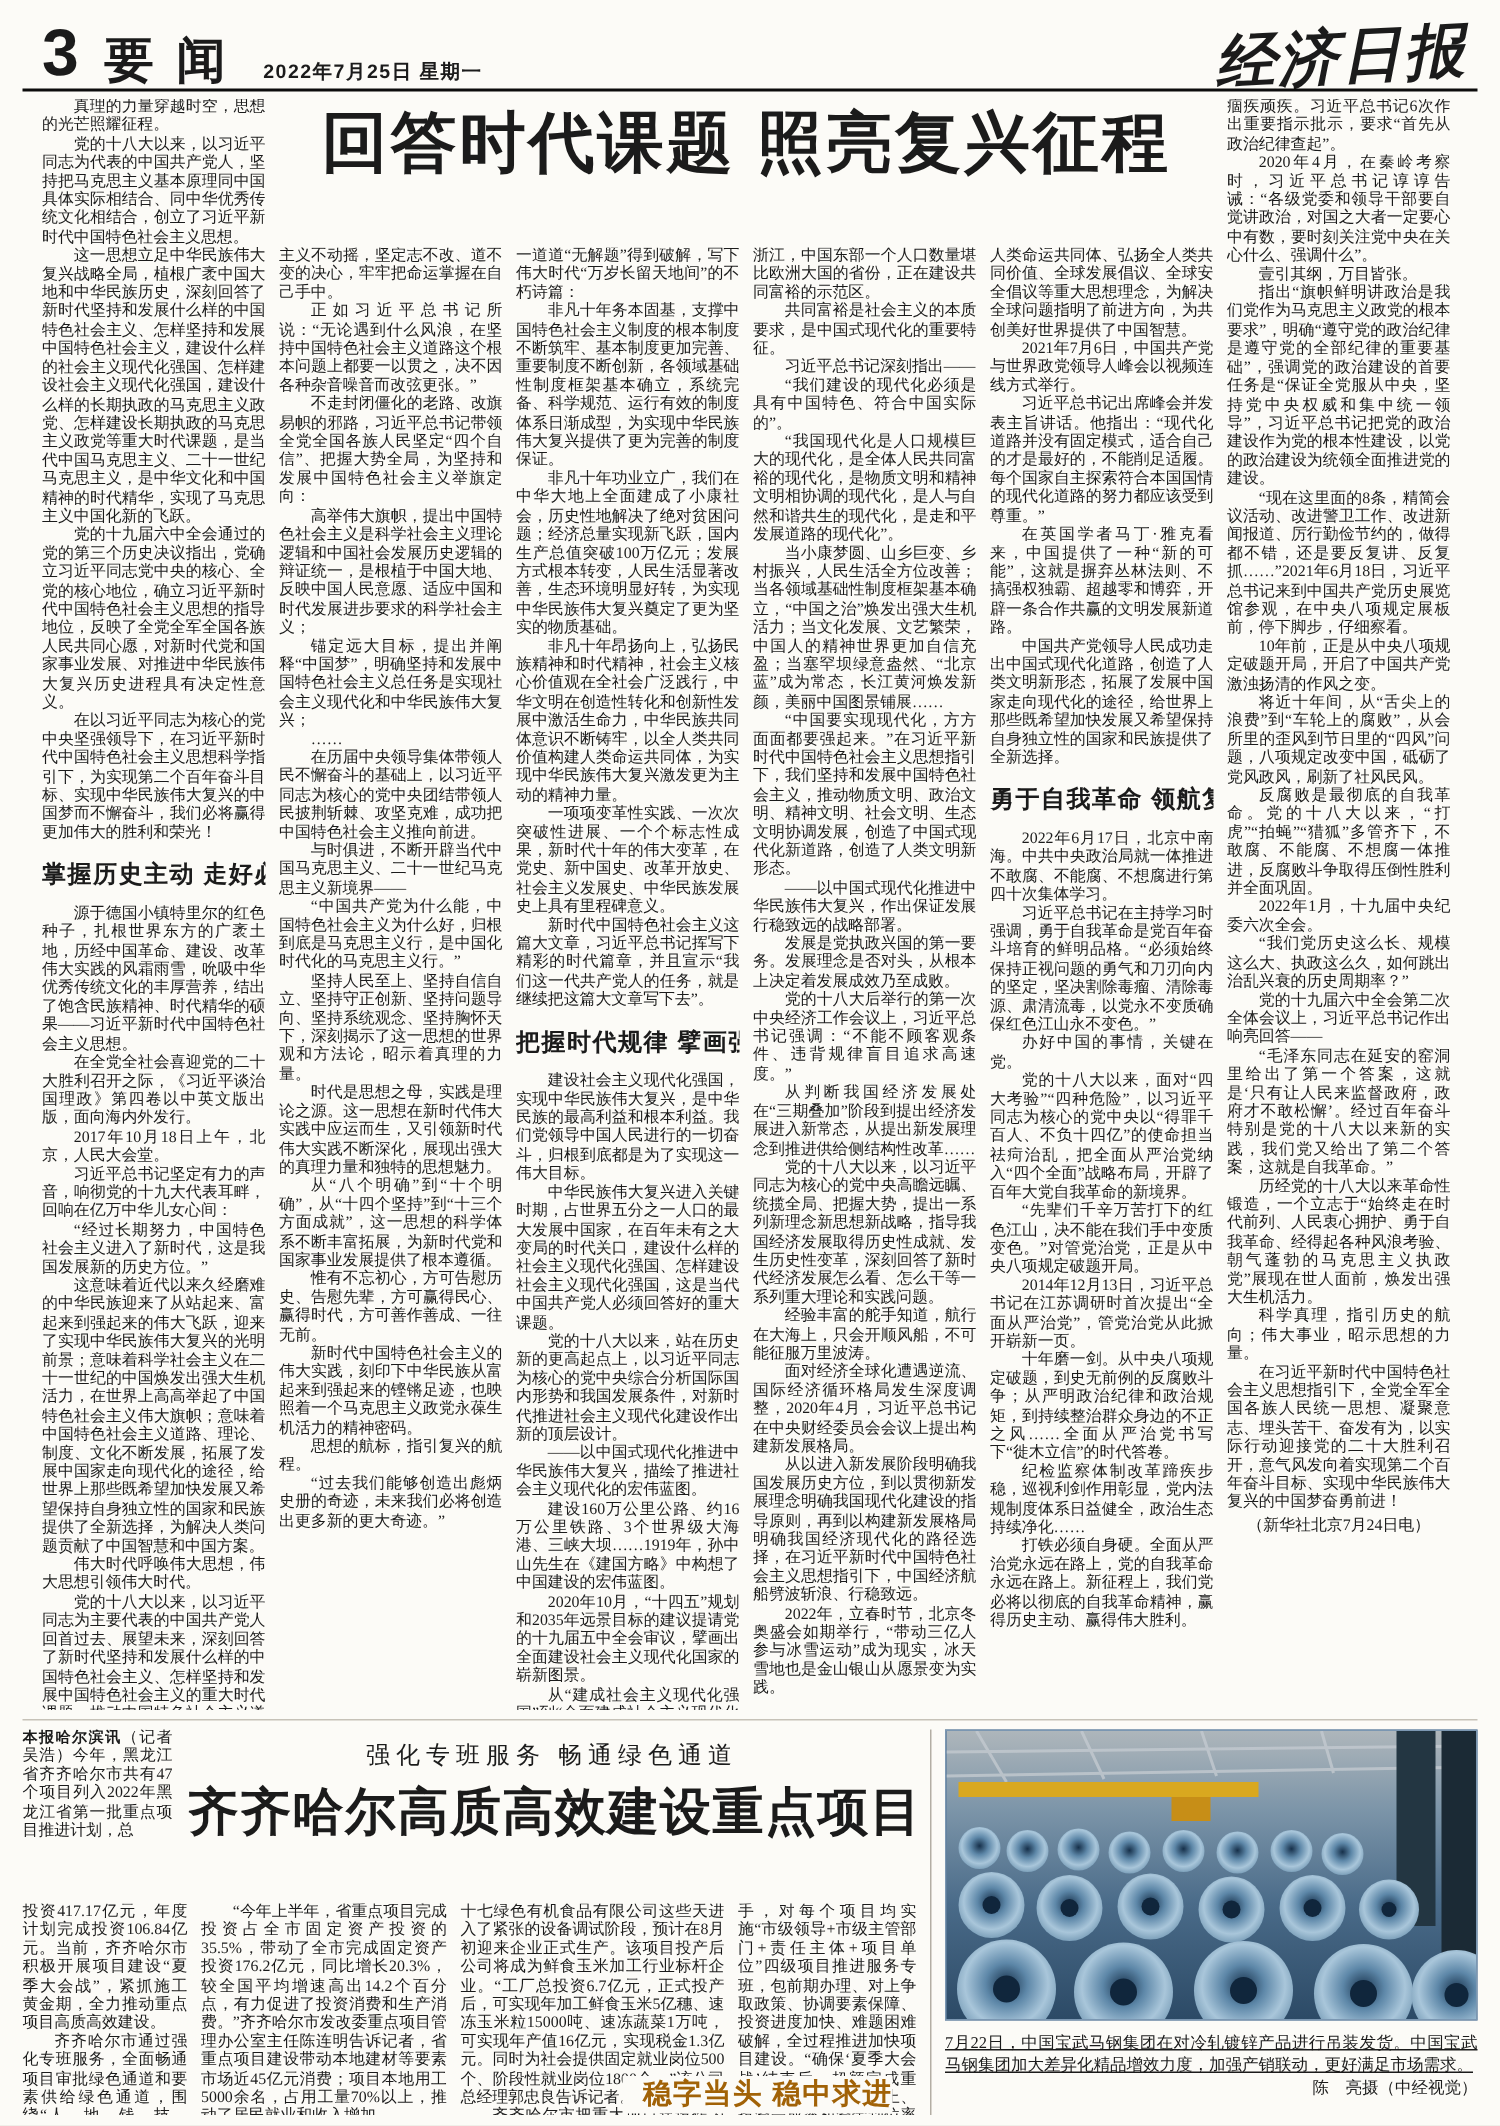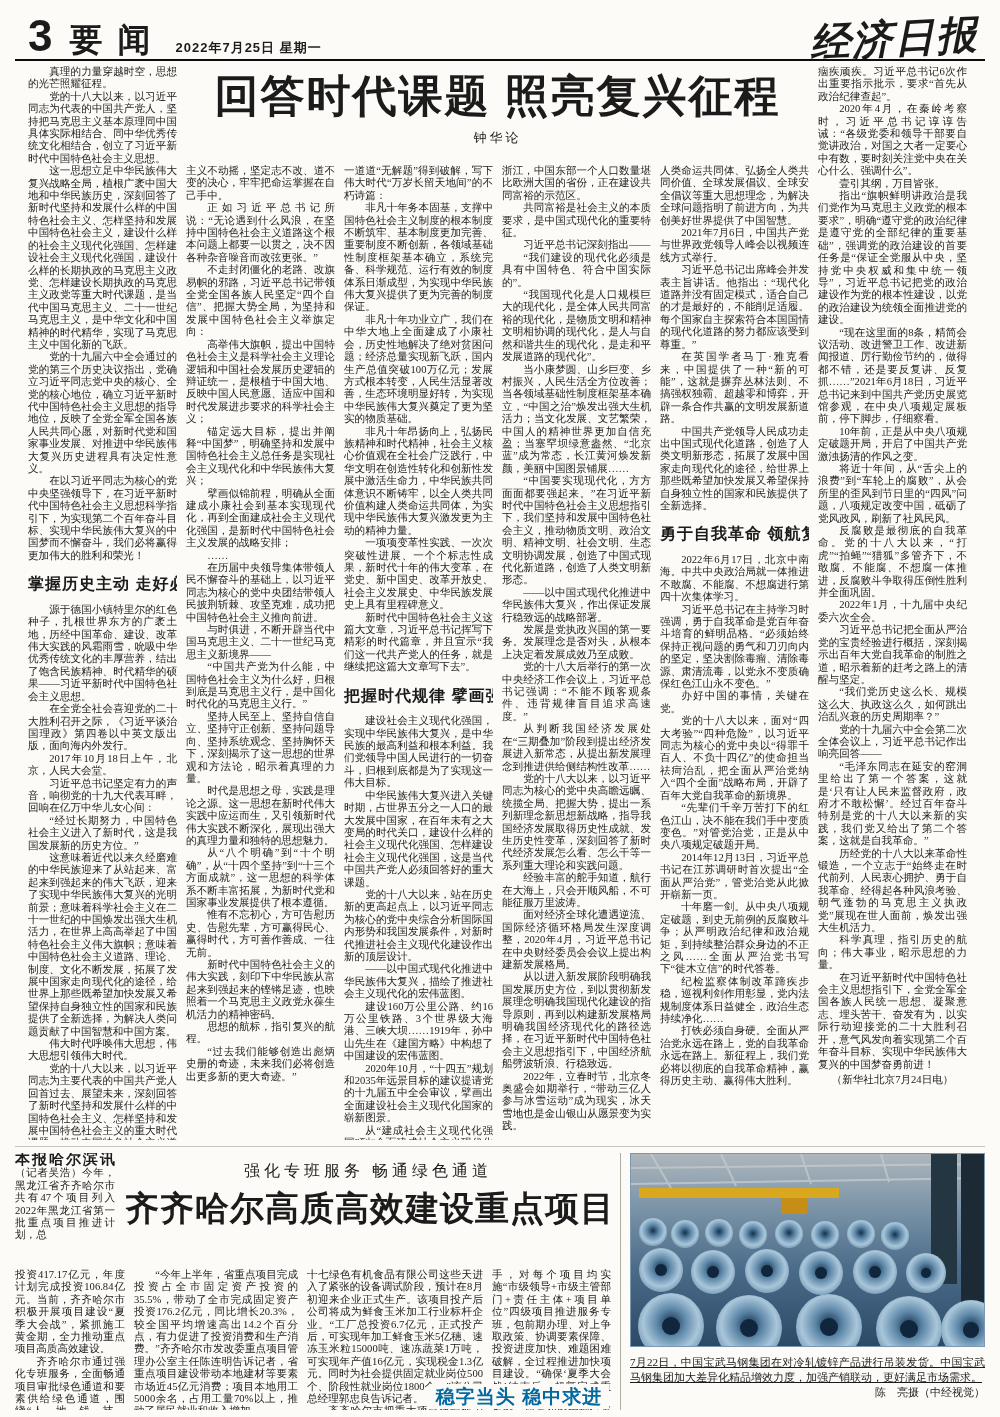--- a/index.html
+++ b/index.html
@@ -31,27 +31,27 @@
   .b-row1{display:flex;height:110px;overflow:hidden;}
   .b-intro{width:100px;overflow:hidden;margin-right:10px;}
   .b-head{flex:1;text-align:center;overflow:hidden;}
   .kicker{font:16px/1.3 "Liberation Serif",serif;letter-spacing:4px;margin-top:8px;}
   .b-h1{font:900 34px/1.2 "Liberation Serif",serif;letter-spacing:1px;margin-top:7px;white-space:nowrap;}
   .b-row2{position:absolute;top:116px;bottom:0;left:0;right:0;display:flex;gap:9px;overflow:hidden;}
   .bc1{width:110px;overflow:hidden;}
   .bc2{width:164px;overflow:hidden;}
   .bc3{width:176px;overflow:hidden;}
   .bc4{flex:1;overflow:hidden;}
-  .slogan{position:absolute;right:2px;bottom:1px;width:180px;height:25px;background:#fcfbf7;font:900 19px/25px "Liberation Sans",sans-serif;color:#0369a1;text-align:center;letter-spacing:1px;}
+  .slogan{position:absolute;right:16px;bottom:1px;width:180px;height:25px;background:#fcfbf7;font:900 19px/25px "Liberation Sans",sans-serif;color:#a16207;text-align:right;letter-spacing:1px;}
   .b-div{position:absolute;left:605px;top:0;height:257px;width:1px;background:#b3aea4;}
   .b-photo{position:absolute;left:615px;top:0;width:355px;}
   .photo-frame{width:353px;height:192px;border:1px solid #7b97b2;background:#49688a;display:block;}
   .caption{margin-top:8px;font-size:11px;line-height:15px;text-decoration:underline;}
   .credit{float:right;margin-left:10px;}
-  strong{font-family:"Liberation Sans",sans-serif;font-size:15px;}
+  strong{font-family:"Liberation Sans",sans-serif;font-size:10px;}
 </style>
 </head>
 <body>
 
 <div class="page">
 
   <div class="hdr">
     <span class="pageno">3</span>
     <span class="section">要闻</span>
     <span class="date">2022年7月25日 星期一</span>
@@ -72,30 +72,28 @@
         <p>2017年10月18日上午，北京，人民大会堂。</p>
         <p>习近平总书记坚定有力的声音，响彻党的十九大代表耳畔，回响在亿万中华儿女心间：</p>
         <p>“经过长期努力，中国特色社会主义进入了新时代，这是我国发展新的历史方位。”</p>
         <p>这意味着近代以来久经磨难的中华民族迎来了从站起来、富起来到强起来的伟大飞跃，迎来了实现中华民族伟大复兴的光明前景；意味着科学社会主义在二十一世纪的中国焕发出强大生机活力，在世界上高高举起了中国特色社会主义伟大旗帜；意味着中国特色社会主义道路、理论、制度、文化不断发展，拓展了发展中国家走向现代化的途径，给世界上那些既希望加快发展又希望保持自身独立性的国家和民族提供了全新选择，为解决人类问题贡献了中国智慧和中国方案。</p>
         <p>伟大时代呼唤伟大思想，伟大思想引领伟大时代。</p>
         <p>党的十八大以来，以习近平同志为主要代表的中国共产党人回首过去、展望未来，深刻回答了新时代坚持和发展什么样的中国特色社会主义、怎样坚持和发展中国特色社会主义的重大时代课题，推动中国特色社会主义道路越走越宽广。</p>
       </div>
     <div class="mid">
       <div class="hl">
         <h1>回答时代课题  照亮复兴征程</h1>
-        <div class="byline">钟华论</div>
       </div>
       <div class="mcols">
         <div class="col">
             <p class="cont">主义不动摇，坚定志不改、道不变的决心，牢牢把命运掌握在自己手中。</p>
             <p>正如习近平总书记所说：“无论遇到什么风浪，在坚持中国特色社会主义道路这个根本问题上都要一以贯之，决不因各种杂音噪音而改弦更张。”</p>
             <p>不走封闭僵化的老路、改旗易帜的邪路，习近平总书记带领全党全国各族人民坚定“四个自信”、把握大势全局，为坚持和发展中国特色社会主义举旗定向：</p>
             <p>高举伟大旗帜，提出中国特色社会主义是科学社会主义理论逻辑和中国社会发展历史逻辑的辩证统一，是根植于中国大地、反映中国人民意愿、适应中国和时代发展进步要求的科学社会主义；</p>
             <p>锚定远大目标，提出并阐释“中国梦”，明确坚持和发展中国特色社会主义总任务是实现社会主义现代化和中华民族伟大复兴；</p>
-            <p>擘画似锦前程，明确从全面建成小康社会到基本实现现代化，再到全面建成社会主义现代化强国，是新时代中国特色社会主义发展的战略安排；</p>
             <p>……</p>
             <p>在历届中央领导集体带领人民不懈奋斗的基础上，以习近平同志为核心的党中央团结带领人民披荆斩棘、攻坚克难，成功把中国特色社会主义推向前进。</p>
             <p>与时俱进，不断开辟当代中国马克思主义、二十一世纪马克思主义新境界——</p>
             <p>“中国共产党为什么能，中国特色社会主义为什么好，归根到底是马克思主义行，是中国化时代化的马克思主义行。”</p>
             <p>坚持人民至上、坚持自信自立、坚持守正创新、坚持问题导向、坚持系统观念、坚持胸怀天下，深刻揭示了这一思想的世界观和方法论，昭示着真理的力量。</p>
             <p>时代是思想之母，实践是理论之源。这一思想在新时代伟大实践中应运而生，又引领新时代伟大实践不断深化，展现出强大的真理力量和独特的思想魅力。</p>
             <p>从“八个明确”到“十个明确”，从“十四个坚持”到“十三个方面成就”，这一思想的科学体系不断丰富拓展，为新时代党和国家事业发展提供了根本遵循。</p>
             <p>惟有不忘初心，方可告慰历史、告慰先辈，方可赢得民心、赢得时代，方可善作善成、一往无前。</p>
             <p>新时代中国特色社会主义的伟大实践，刻印下中华民族从富起来到强起来的铿锵足迹，也映照着一个马克思主义政党永葆生机活力的精神密码。</p>
             <p>思想的航标，指引复兴的航程。</p>
@@ -157,21 +155,20 @@
     <div class="col">
         <p class="cont">痼疾顽疾。习近平总书记6次作出重要指示批示，要求“首先从政治纪律查起”。</p>
         <p>2020年4月，在秦岭考察时，习近平总书记谆谆告诫：“各级党委和领导干部要自觉讲政治，对国之大者一定要心中有数，要时刻关注党中央在关心什么、强调什么”。</p>
         <p>壹引其纲，万目皆张。</p>
         <p>指出“旗帜鲜明讲政治是我们党作为马克思主义政党的根本要求”，明确“遵守党的政治纪律是遵守党的全部纪律的重要基础”，强调党的政治建设的首要任务是“保证全党服从中央，坚持党中央权威和集中统一领导”，习近平总书记把党的政治建设作为党的根本性建设，以党的政治建设为统领全面推进党的建设。</p>
         <p>“现在这里面的8条，精简会议活动、改进警卫工作、改进新闻报道、厉行勤俭节约的，做得都不错，还是要反复讲、反复抓……”2021年6月18日，习近平总书记来到中国共产党历史展览馆参观，在中央八项规定展板前，停下脚步，仔细察看。</p>
         <p>10年前，正是从中央八项规定破题开局，开启了中国共产党激浊扬清的作风之变。</p>
         <p>将近十年间，从“舌尖上的浪费”到“车轮上的腐败”，从会所里的歪风到节日里的“四风”问题，八项规定改变中国，砥砺了党风政风，刷新了社风民风。</p>
         <p>反腐败是最彻底的自我革命。党的十八大以来，“打虎”“拍蝇”“猎狐”多管齐下，不敢腐、不能腐、不想腐一体推进，反腐败斗争取得压倒性胜利并全面巩固。</p>
         <p>2022年1月，十九届中央纪委六次全会。</p>
-        <p>习近平总书记把全面从严治党的宝贵经验进行概括，深刻揭示出百年大党自我革命的制胜之道，昭示着新的赶考之路上的清醒与坚定。</p>
         <p>“我们党历史这么长、规模这么大、执政这么久，如何跳出治乱兴衰的历史周期率？”</p>
         <p>党的十九届六中全会第二次全体会议上，习近平总书记作出响亮回答——</p>
         <p>“毛泽东同志在延安的窑洞里给出了第一个答案，这就是‘只有让人民来监督政府，政府才不敢松懈’。经过百年奋斗特别是党的十八大以来新的实践，我们党又给出了第二个答案，这就是自我革命。”</p>
         <p>历经党的十八大以来革命性锻造，一个立志于“始终走在时代前列、人民衷心拥护、勇于自我革命、经得起各种风浪考验、朝气蓬勃的马克思主义执政党”展现在世人面前，焕发出强大生机活力。</p>
         <p>科学真理，指引历史的航向；伟大事业，昭示思想的力量。</p>
         <p>在习近平新时代中国特色社会主义思想指引下，全党全军全国各族人民统一思想、凝聚意志、埋头苦干、奋发有为，以实际行动迎接党的二十大胜利召开，意气风发向着实现第二个百年奋斗目标、实现中华民族伟大复兴的中国梦奋勇前进！</p>
         <p class="tail">（新华社北京7月24日电）</p>
       </div>
   </div>
 

